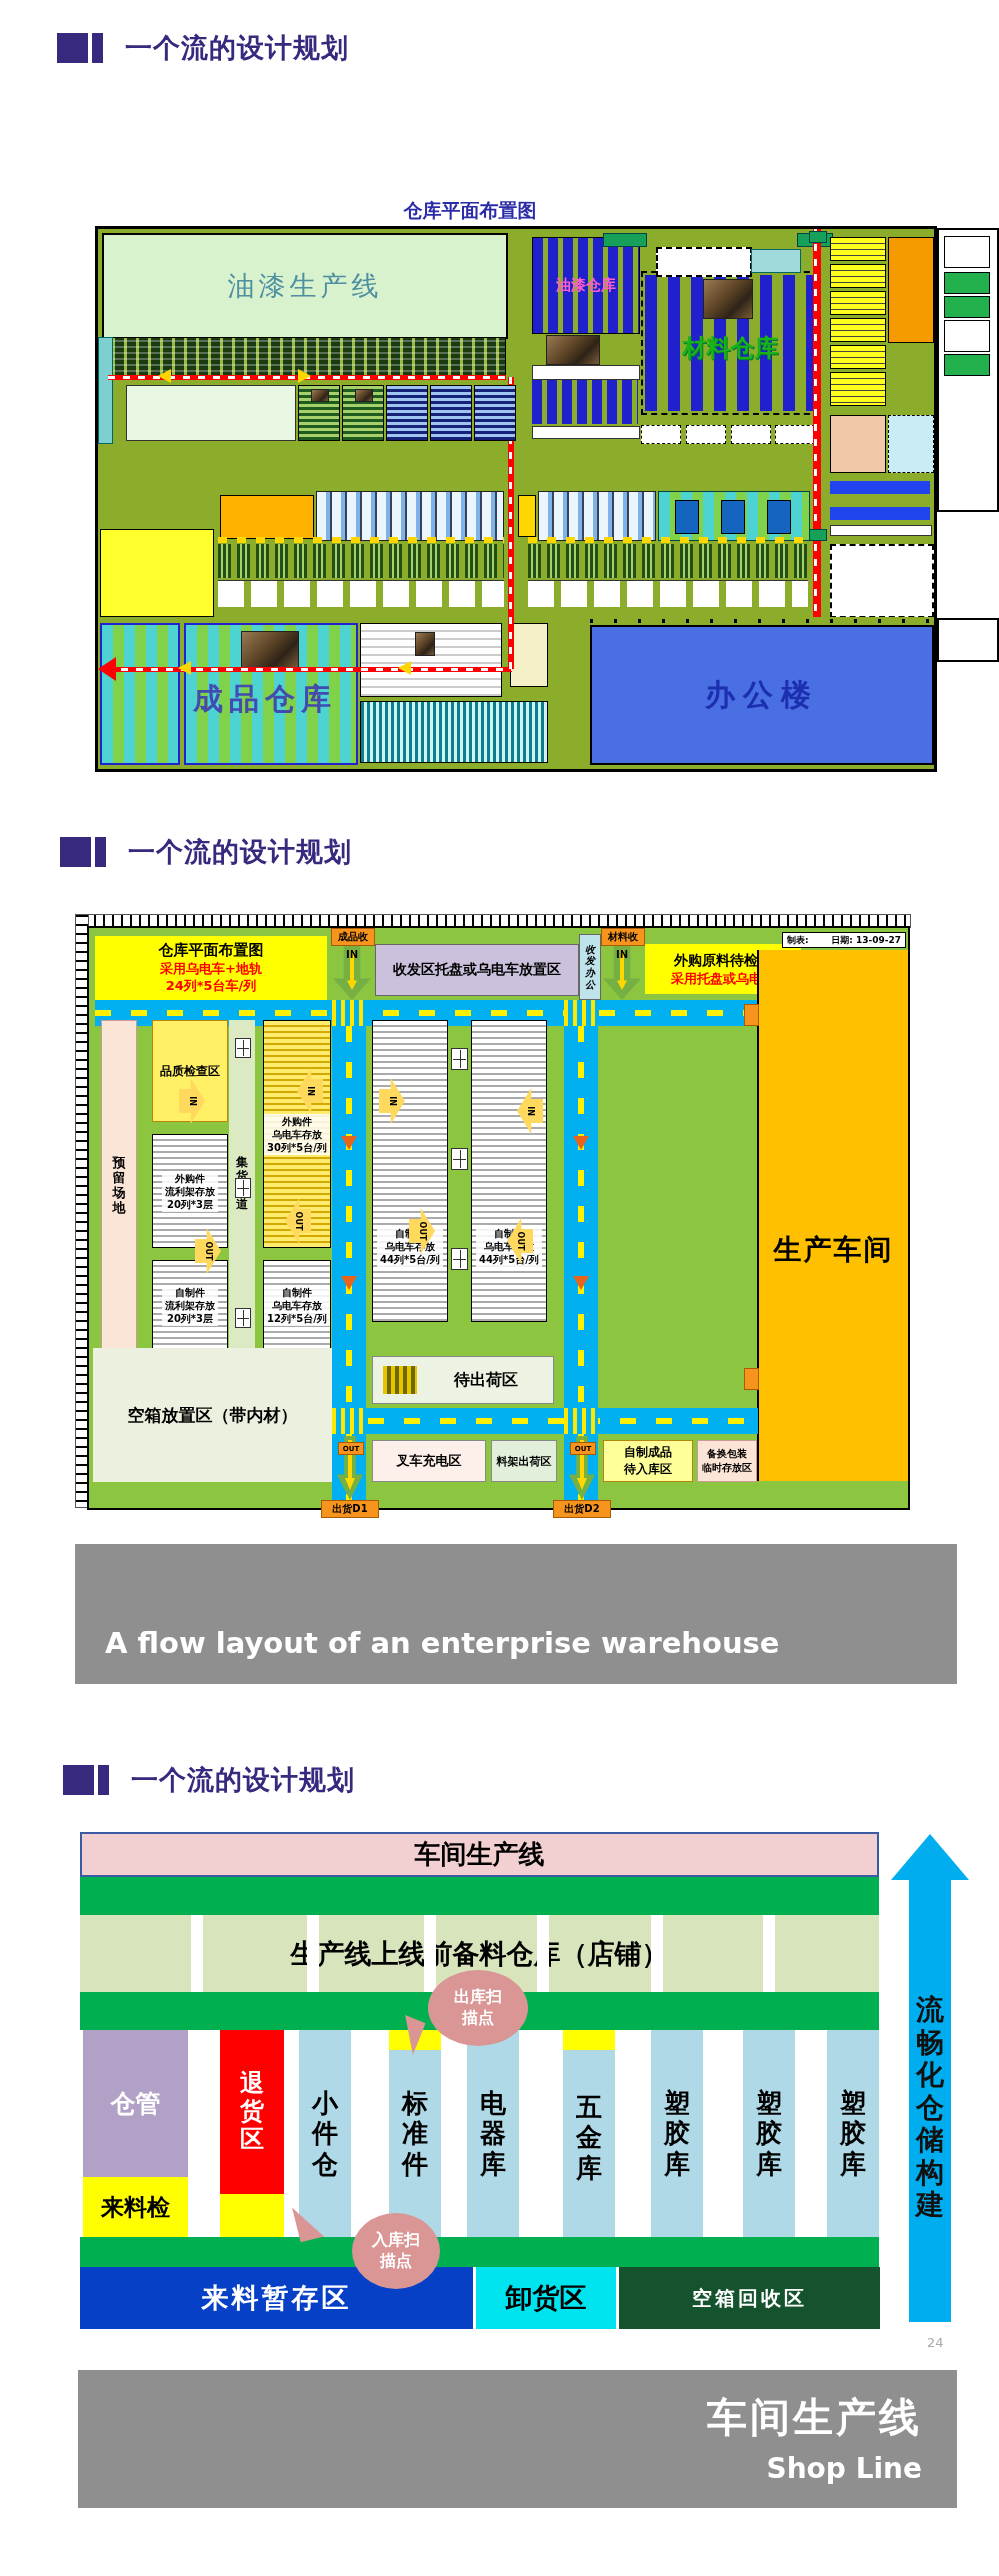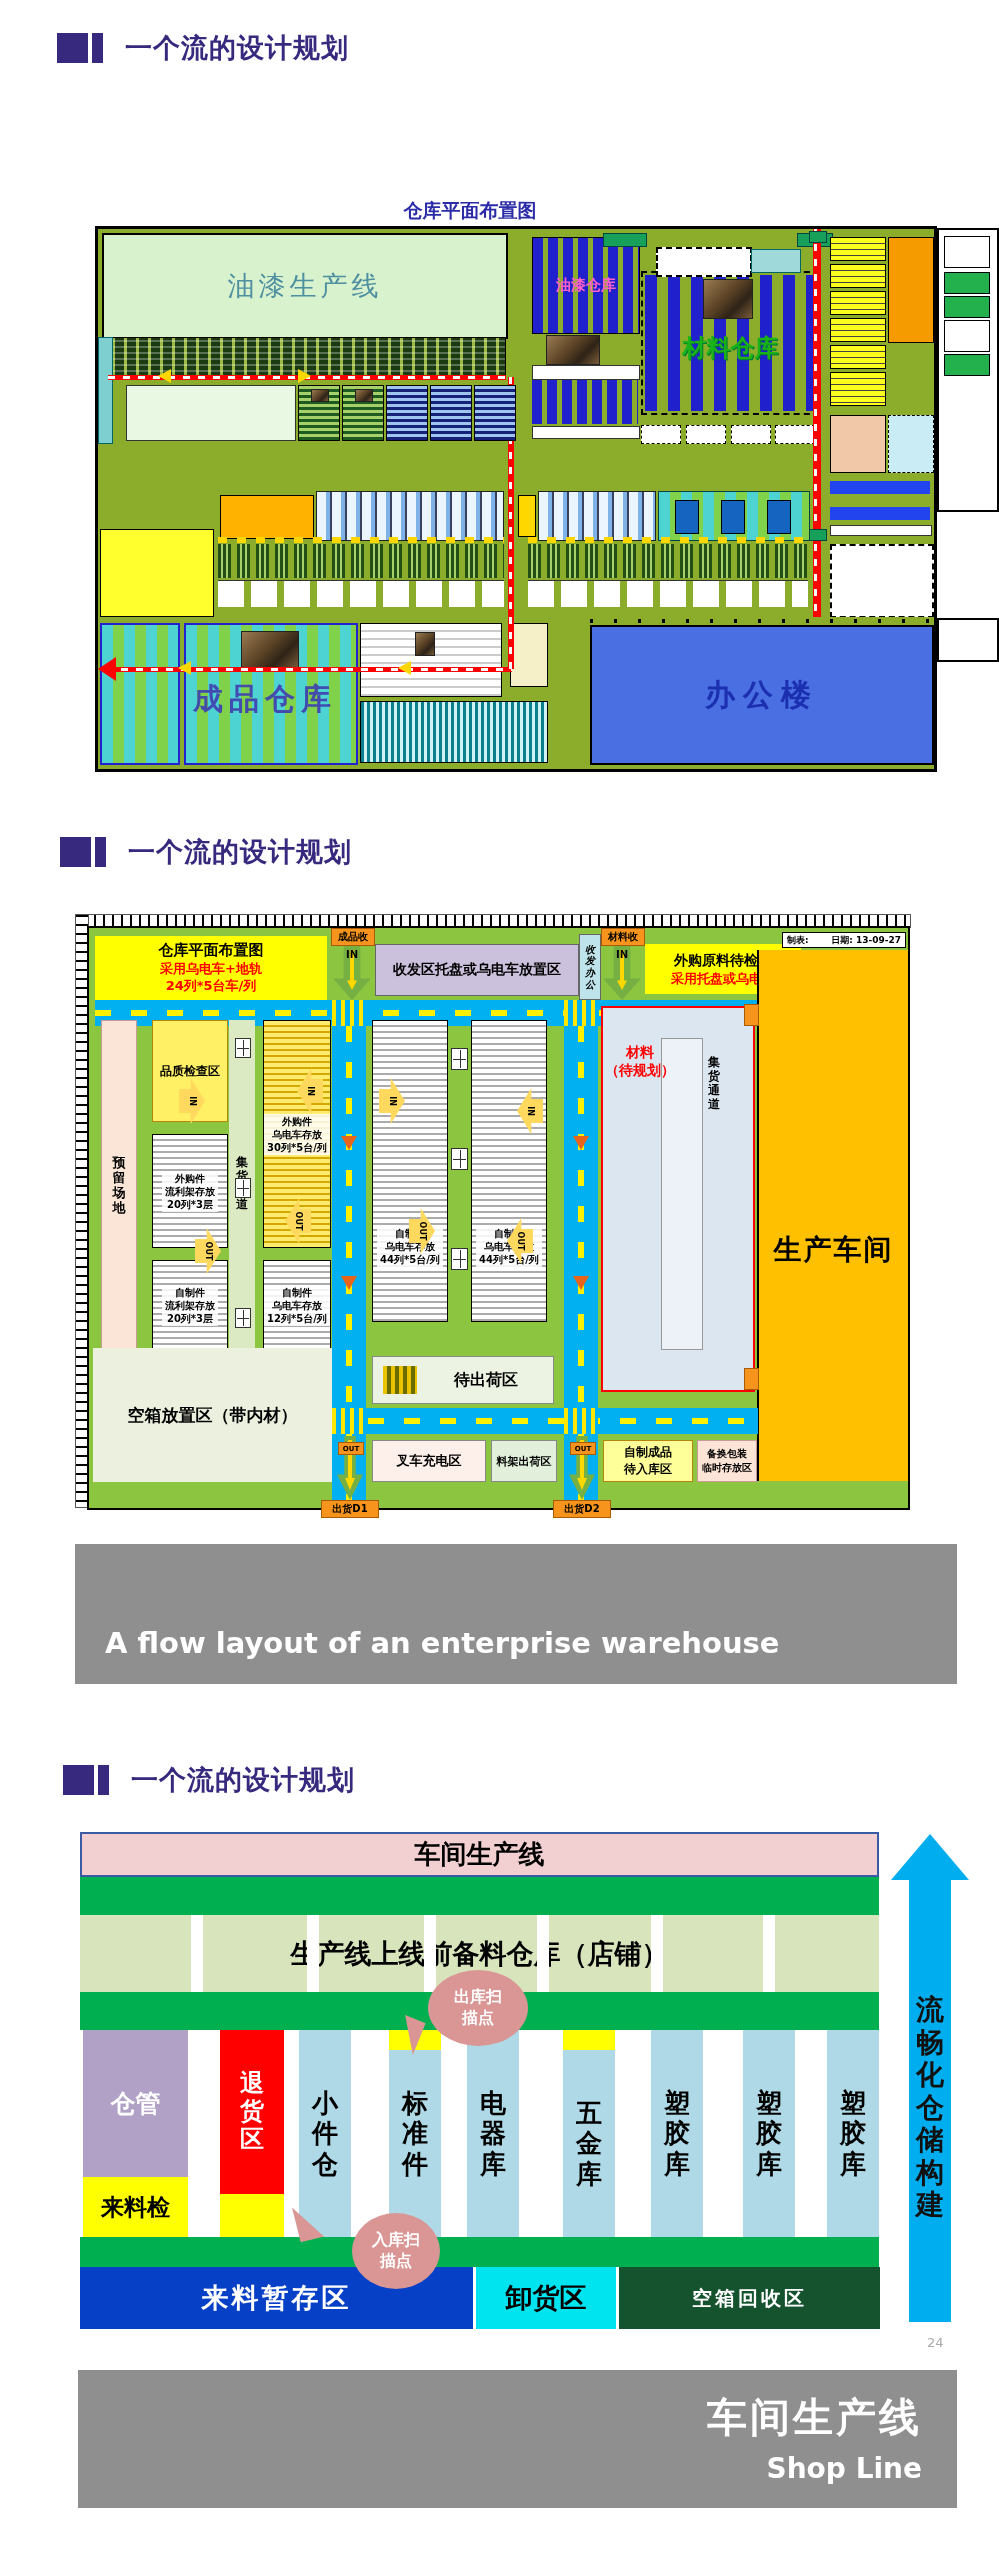--- a/index.html
+++ b/index.html
@@ -336,28 +336,20 @@
       <div class="abs fa fa-l" style="left:428px;top:160px;">
           <span>IN</span>
         </div>
       <div class="abs fa fa-r" style="left:320px;top:280px;">
           <span>OUT</span>
         </div>
       <div class="abs fa fa-l" style="left:418px;top:290px;">
           <span>OUT</span>
         </div>
 
-      <div class="abs" style="left:512px;top:78px;width:150px;height:382px;background:#DCE6F1;border:2.5px solid #FE0000;">
-        <div class="abs" style="left:58px;top:30px;width:40px;height:310px;background:#EDF2F8;border:1px solid #999;"></div>
-        <div class="abs pre ctr" style="left:2px;top:24px;width:70px;height:60px;font-size:14px;font-weight:bold;color:#FE0000;">材料
-（待规划）</div>
-        <div class="abs ctr" style="left:102px;top:26px;width:18px;height:100px;">
-          <span class="one-col" style="font-size:12px;font-weight:bold;">集货通道</span>
-        </div>
-      </div>
       <div class="abs otag" style="left:656,76px;left:655px;top:76px;width:13px;height:20px;"></div>
       <div class="abs otag" style="left:655px;top:440px;width:13px;height:20px;"></div>
 
       <div class="abs ctr" style="left:4px;top:420px;width:239px;height:134px;background:#EBF1DE;font-size:17px;font-weight:bold;">空箱放置区（带内材）</div>
       <div class="abs" style="left:283px;top:428px;width:180px;height:46px;background:#EDF3E2;border:1px solid #888;">
         <div class="abs" style="left:10px;top:9px;width:34px;height:28px;background:repeating-linear-gradient(90deg,#E8C400 0 4px,#6B6B00 4px 8px);"></div>
         <div class="abs ctr" style="left:50px;top:0;width:126px;height:46px;font-size:16px;font-weight:bold;">待出荷区</div>
       </div>
       <div class="abs ctr" style="left:283px;top:512px;width:112px;height:40px;background:#FDF0EA;border:1px solid #888;font-size:13px;font-weight:bold;">叉车充电区</div>
       <div class="abs ctr" style="left:402px;top:512px;width:64px;height:40px;background:#E2EFDA;border:1px solid #888;font-size:11px;font-weight:bold;">料架出荷区</div>
@@ -414,21 +406,21 @@
       <div class="abs ctr" style="left:219px;top:0px;width:52px;height:207px;background:#AFD9E6;">
           <span class="one-col" style="font-size:26px;font-weight:bold;">小件仓</span>
         </div>
       <div class="abs ctr" style="left:309px;top:0px;width:52px;height:207px;background:#AFD9E6;">
           <span class="one-col" style="font-size:26px;font-weight:bold;">标准件</span>
         </div>
       <div class="abs" style="left:309px;top:0px;width:52px;height:20px;background:#FFFF00;"></div>
       <div class="abs ctr" style="left:387px;top:0px;width:52px;height:207px;background:#AFD9E6;">
           <span class="one-col" style="font-size:26px;font-weight:bold;">电器库</span>
         </div>
-      <div class="abs ctr" style="left:483px;top:10px;width:52px;height:207px;background:#AFD9E6;">
+      <div class="abs ctr" style="left:483px;top:4px;width:52px;height:207px;background:#AFD9E6;">
           <span class="one-col" style="font-size:26px;font-weight:bold;">五金库</span>
         </div>
       <div class="abs" style="left:483px;top:0px;width:52px;height:20px;background:#FFFF00;"></div>
       <div class="abs ctr" style="left:571px;top:0px;width:52px;height:207px;background:#AFD9E6;">
           <span class="one-col" style="font-size:26px;font-weight:bold;">塑胶库</span>
         </div>
       <div class="abs ctr" style="left:663px;top:0px;width:52px;height:207px;background:#AFD9E6;">
           <span class="one-col" style="font-size:26px;font-weight:bold;">塑胶库</span>
         </div>
       <div class="abs ctr" style="left:747px;top:0px;width:52px;height:207px;background:#AFD9E6;">

